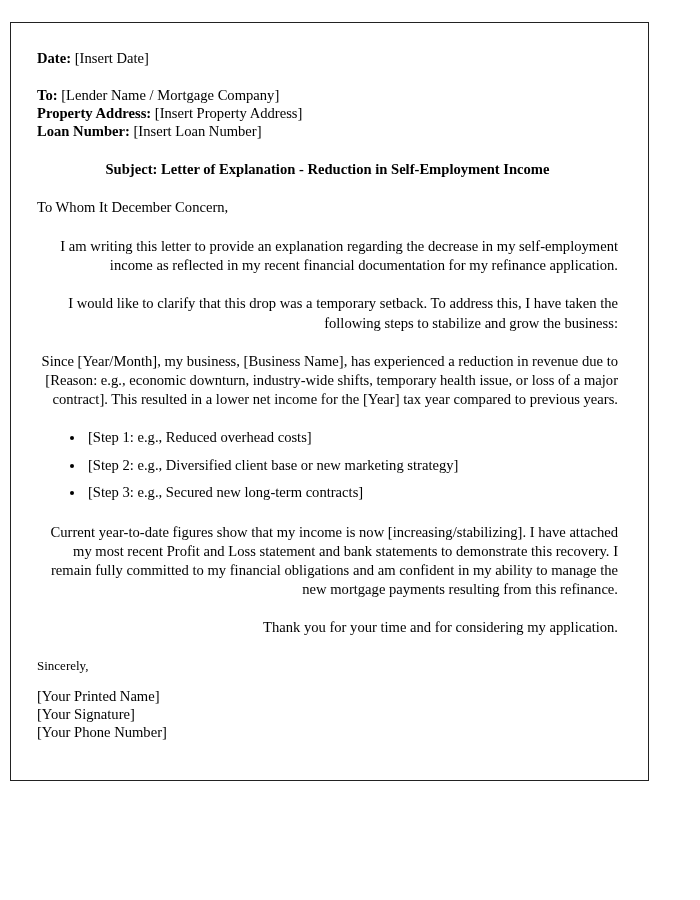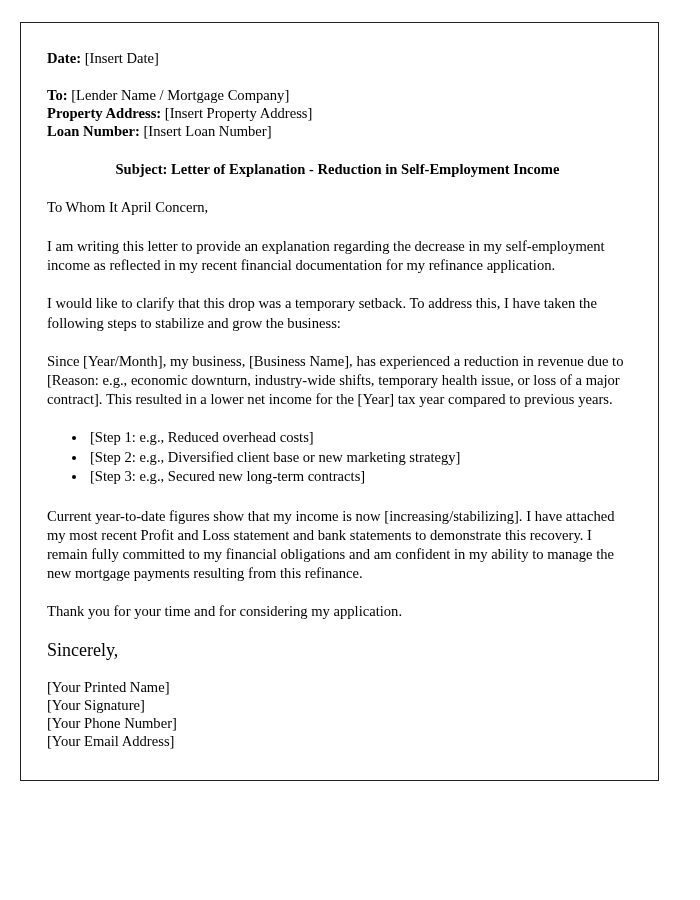--- a/index.html
+++ b/index.html
@@ -9,21 +9,21 @@
   }
   body {
     width: 700px;
     height: 900px;
     font-family: "Liberation Serif", "DejaVu Serif", serif;
     color: #000000;
     overflow: hidden;
   }
   .page-frame {
     position: absolute;
-    left: 20px;
+    left: 10px;
     top: 22px;
     width: 639px;
     height: 759px;
     border: 1px solid #222222;
     box-sizing: border-box;
     background: #ffffff;
   }
   .letter-body {
     padding: 26px 30px 0 26px;
     box-sizing: border-box;
@@ -51,37 +51,37 @@
   }
   .salutation {
     font-size: 14.6px;
     line-height: 18px;
     margin: 0 0 21px 0;
   }
   p.para {
     font-size: 14.6px;
     line-height: 19.2px;
     margin: 0 0 19px 0;
-    text-align: left;
+    text-align: right;
   }
   ul.steps-list {
     margin: 0 0 20px 0;
     padding-left: 40px;
     list-style-type: disc;
   }
   ul.steps-list li {
     font-size: 14.6px;
     line-height: 19.4px;
-    margin: 0;
+    margin: 8px;
     padding-left: 3px;
   }
   .closing {
-    font-size: 18px;
+    font-size: 13px;
     line-height: 18px;
-    margin: 0 0 19px 0;
+    margin: 0 0 12px 0;
   }
   .signature-block {
     font-size: 14.6px;
     line-height: 18.2px;
   }
   .signature-block div {
     margin: 0;
   }
 </style>
 </head>
@@ -95,38 +95,37 @@
     </div>
 
     <div class="block-recipient">
       <p class="meta-line"><span class="lbl">To:</span> <span>[Lender Name / Mortgage Company]</span></p>
       <p class="meta-line"><span class="lbl">Property Address:</span> <span>[Insert Property Address]</span></p>
       <p class="meta-line"><span class="lbl">Loan Number:</span> <span>[Insert Loan Number]</span></p>
     </div>
 
     <p class="subject-line">Subject: Letter of Explanation - Reduction in Self-Employment Income</p>
 
-    <p class="salutation">To Whom It April Concern,</p>
+    <p class="salutation">To Whom It December Concern,</p>
 
     <p class="para">I am writing this letter to provide an explanation regarding the decrease in my self-employment income as reflected in my recent financial documentation for my refinance application.</p>
     <p class="para">I would like to clarify that this drop was a temporary setback. To address this, I have taken the following steps to stabilize and grow the business:</p>
     <p class="para">Since [Year/Month], my business, [Business Name], has experienced a reduction in revenue due to [Reason: e.g., economic downturn, industry-wide shifts, temporary health issue, or loss of a major contract]. This resulted in a lower net income for the [Year] tax year compared to previous years.</p>
 
     <ul class="steps-list">
       <li>[Step 1: e.g., Reduced overhead costs]</li>
       <li>[Step 2: e.g., Diversified client base or new marketing strategy]</li>
       <li>[Step 3: e.g., Secured new long-term contracts]</li>
     </ul>
 
     <p class="para">Current year-to-date figures show that my income is now [increasing/stabilizing]. I have attached my most recent Profit and Loss statement and bank statements to demonstrate this recovery. I remain fully committed to my financial obligations and am confident in my ability to manage the new mortgage payments resulting from this refinance.</p>
     <p class="para">Thank you for your time and for considering my application.</p>
 
     <p class="closing">Sincerely,</p>
 
     <div class="signature-block">
       <div>[Your Printed Name]</div>
       <div>[Your Signature]</div>
       <div>[Your Phone Number]</div>
-      <div>[Your Email Address]</div>
     </div>
 
   </div>
 </div>
 
 </body></html>

